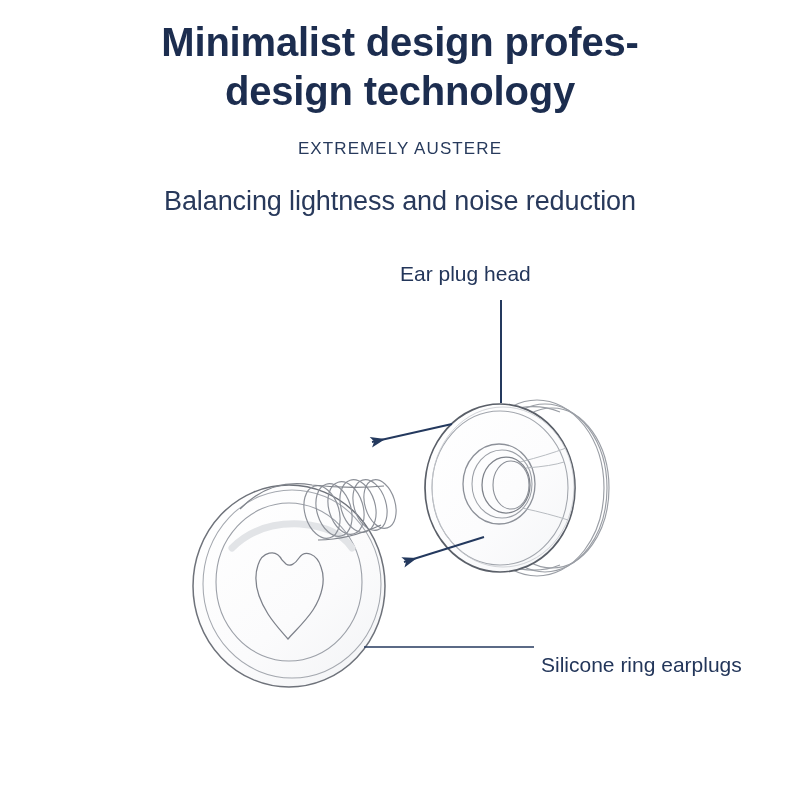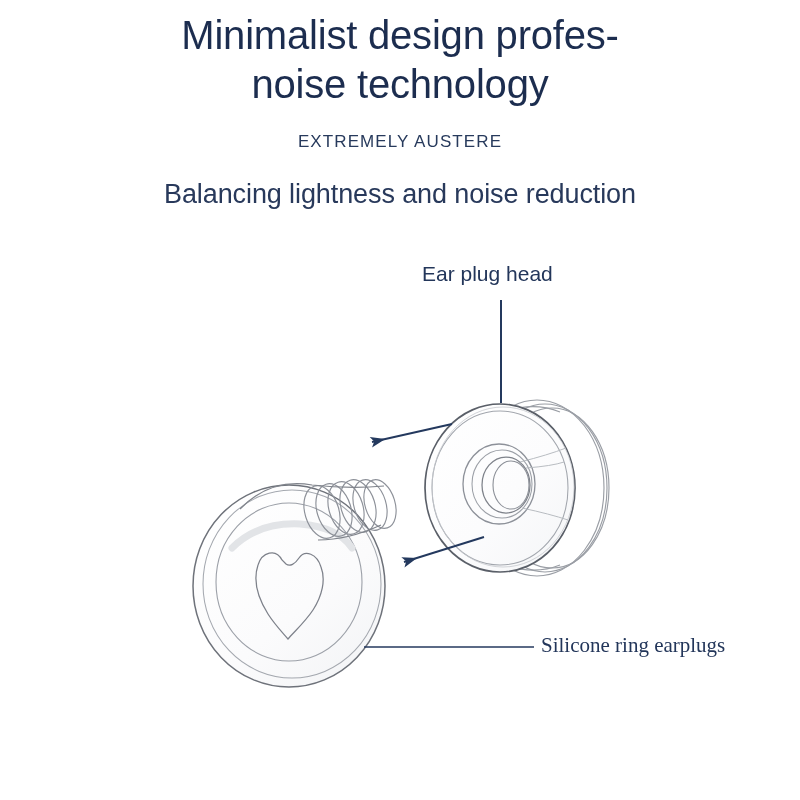--- a/index.html
+++ b/index.html
@@ -22,23 +22,23 @@
   
   .header {
     position: absolute;
     left: 0;
     top: 0;
     width: 800px;
     text-align: center;
   }
   .title {
     margin: 0;
-    padding-top: 11px;
+    padding-top: 18px;
     font-size: 40px;
-    font-weight: normal;
+    font-weight: bold;
     line-height: 1.22;
     color: #1c2d4f;
     letter-spacing: -0.2px;
   }
   .title-line {
     display: block;
   }
   .eyebrow {
     margin: 8px;
     padding-top: 15px;
@@ -66,38 +66,37 @@
   }
 
   
   .callout {
     position: absolute;
     color: #23365a;
     font-size: 21px;
     white-space: nowrap;
   }
   .callout-head {
-    left: 422px;
+    left: 400px;
     top: 262px;
   }
   .callout-ring {
     left: 541px;
-    top: 633px;
-    font-family: Liberation Serif, serif;
+    top: 653px;
   }
 </style>
 </head>
 <body>
 
 <div id="page">
 
   <div class="header">
     <h1 class="title">
       <span class="title-line">Minimalist design profes-</span>
-      <span class="title-line">noise technology</span>
+      <span class="title-line">design technology</span>
     </h1>
     <p class="eyebrow">EXTREMELY AUSTERE</p>
     <p class="tagline">Balancing lightness and noise reduction</p>
   </div>
 
   <svg class="illustration" viewBox="0 0 800 800" xmlns="http://www.w3.org/2000/svg">
 
     <defs>
       <linearGradient id="headFill" x1="0" y1="0" x2="1" y2="1">
         <stop offset="0%" stop-color="#ffffff"></stop>

